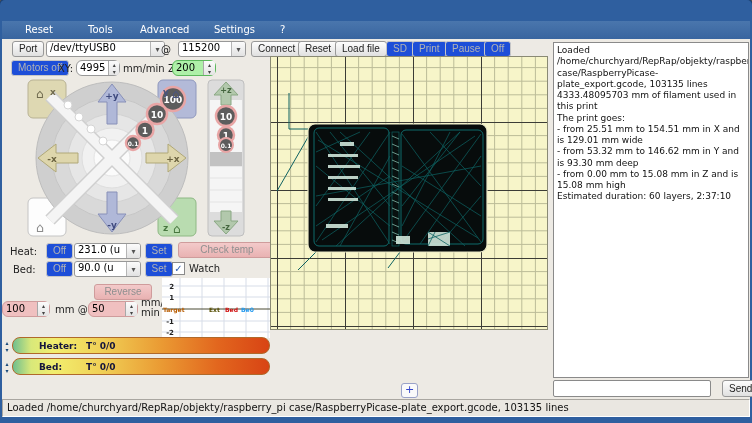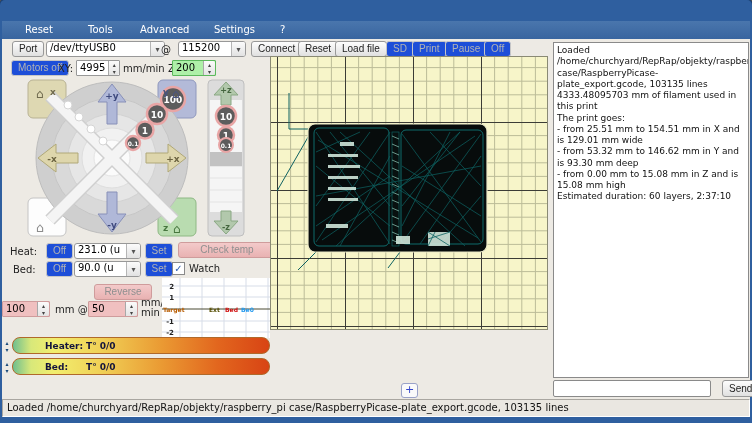--- a/index.html
+++ b/index.html
@@ -13,34 +13,34 @@
   
   .content-bg{position:absolute;left:2px;top:39px;width:748px;height:378px;background:#edeae4;}
   
   .btn{position:absolute;height:16px;line-height:14px;padding:0 6px;font-size:10px;color:#222;background:linear-gradient(#fdfdfd,#e0e0e0);border:1px solid #989898;border-radius:3px;box-sizing:border-box;text-align:center;margin-left:8px;}
   .btn.disabled{color:#b3b3b3;border-color:#c6c6c6;background:#1d4ed8;}
   .btn.pink{background:linear-gradient(#f3caca,#e9b2b2);border-color:#cf9c9c;color:#8f8f8f;}
   .lbl{position:absolute;font-size:10px;color:#222;}
   .combo{position:absolute;height:16px;box-sizing:border-box;border:1px solid #989898;border-radius:3px;background:#fff;display:flex;align-items:flex-start;margin-left:7px;}
   .combo .val{flex:1;font-size:10px;padding:0 3px;white-space:nowrap;overflow:hidden;}
   .combo .arr{width:13px;height:100%;border-left:1px solid #b5b5b5;background:linear-gradient(#fbfbfb,#e2e2e2);font-size:8px;color:#555;text-align:center;line-height:15px;border-radius:0 2px 2px 0;}
-  .spin{position:absolute;height:16px;box-sizing:border-box;border:1px solid #989898;border-radius:1px;background:#fff;display:flex;}
+  .spin{position:absolute;height:16px;box-sizing:border-box;border:1px solid #989898;border-radius:6px;background:#fff;display:flex;}
   .spin .val{flex:1;font-size:10px;padding:1px 3px 0;}
   .spin .btns{width:11px;border-left:1px solid #a8a8a8;display:flex;flex-direction:column;background:linear-gradient(#fbfbfb,#e4e4e4);border-radius:0 2px 2px 0;}
   .spin .btns span{flex:1;font-size:6px;line-height:7px;text-align:center;color:#444;}
   .spin.green{background:#aef0a8;border-color:#5cb85c;}
   .spin.pink{background:#f0c0c0;border-color:#cf9c9c;}
   .chk{position:absolute;display:flex;align-items:center;font-size:10px;color:#222;}
   .chk .box{width:11px;height:11px;border:1px solid #8a8a8a;background:#fff;margin-right:4px;font-size:10px;line-height:11px;color:#2f5fb0;font-weight:bold;text-align:center;}
   
   .gauge{position:absolute;width:268px;height:17px;display:flex;}
   .gauge .arrows{width:10px;display:flex;flex-direction:column;justify-content:center;}
   .gauge .arrows span{font-size:6px;line-height:7px;color:#1a4a7a;text-align:center;}
   .gauge .bar{position:relative;flex:1;border-radius:8px;border:1px solid #b0692a;background:linear-gradient(90deg,#6fbf8f 0%,#d8e87a 7%,#f2ee6e 16%,#f0cf55 35%,#ea9a33 58%,#e2661e 80%,#d84414 100%);}
-  .gauge .g-label{position:absolute;left:26px;top:3px;font-size:9px;font-weight:bold;color:#14143c;margin-left:6px;}
+  .gauge .g-label{position:absolute;left:26px;top:3px;font-size:9px;font-weight:bold;color:#14143c;}
   .gauge .g-val{position:absolute;left:73px;top:3px;font-size:9px;font-weight:bold;color:#14143c;}
   
   .logbox{position:absolute;left:553px;top:42px;width:196px;height:336px;box-sizing:border-box;background:#fff;border:1px solid #8a8a8a;font-size:9px;line-height:1.25;color:#111;padding:2px 3px;white-space:pre-wrap;overflow:hidden;}
   .sendinput{position:absolute;left:553px;top:380px;width:158px;height:17px;box-sizing:border-box;border:1px solid #8a8a8a;border-radius:2px;background:#fff;font-size:10px;padding:0 3px;font-family:"DejaVu Sans",sans-serif;}
   .sendbtn{left:714px;top:380px;width:35px;height:17px;}
   .statusbar{position:absolute;left:2px;top:399px;width:748px;height:18px;box-sizing:border-box;background:#eae7e1;border:1px solid #a9a6a0;border-right-color:#fff;border-bottom-color:#fff;font-size:10px;line-height:16px;padding-left:4px;color:#111;white-space:nowrap;overflow:hidden;}
   .plusbtn{position:absolute;left:401px;top:383px;width:17px;height:15px;box-sizing:border-box;border:1px solid #9aa2c8;border-radius:3px;background:#fafafa;color:#3344cc;font-size:11px;line-height:12px;text-align:center;}
   svg text{font-family:"DejaVu Sans",sans-serif;}
 </style>
 </head>

